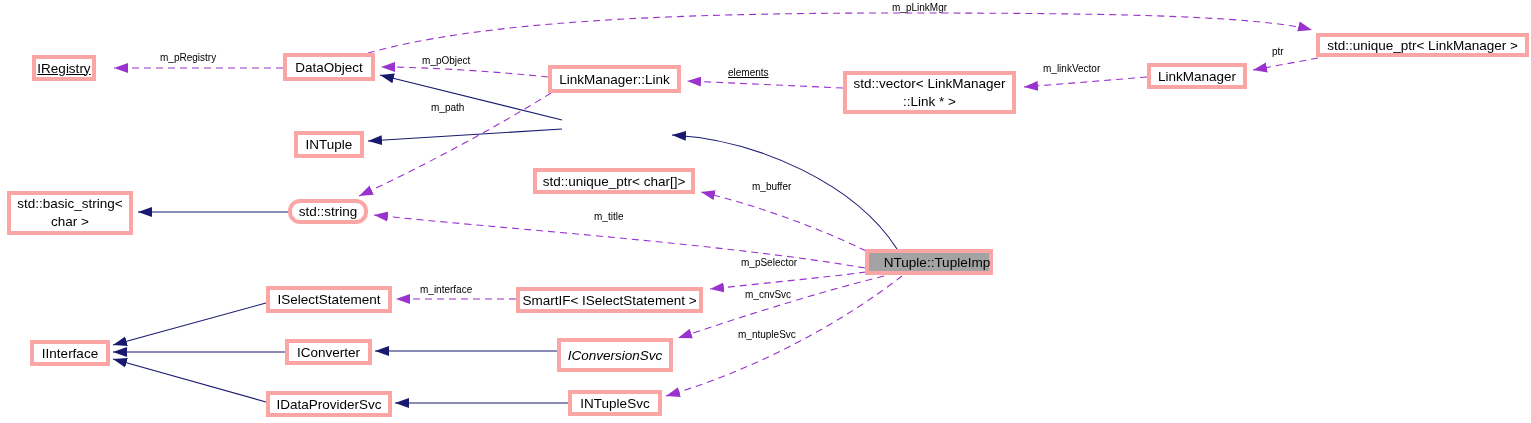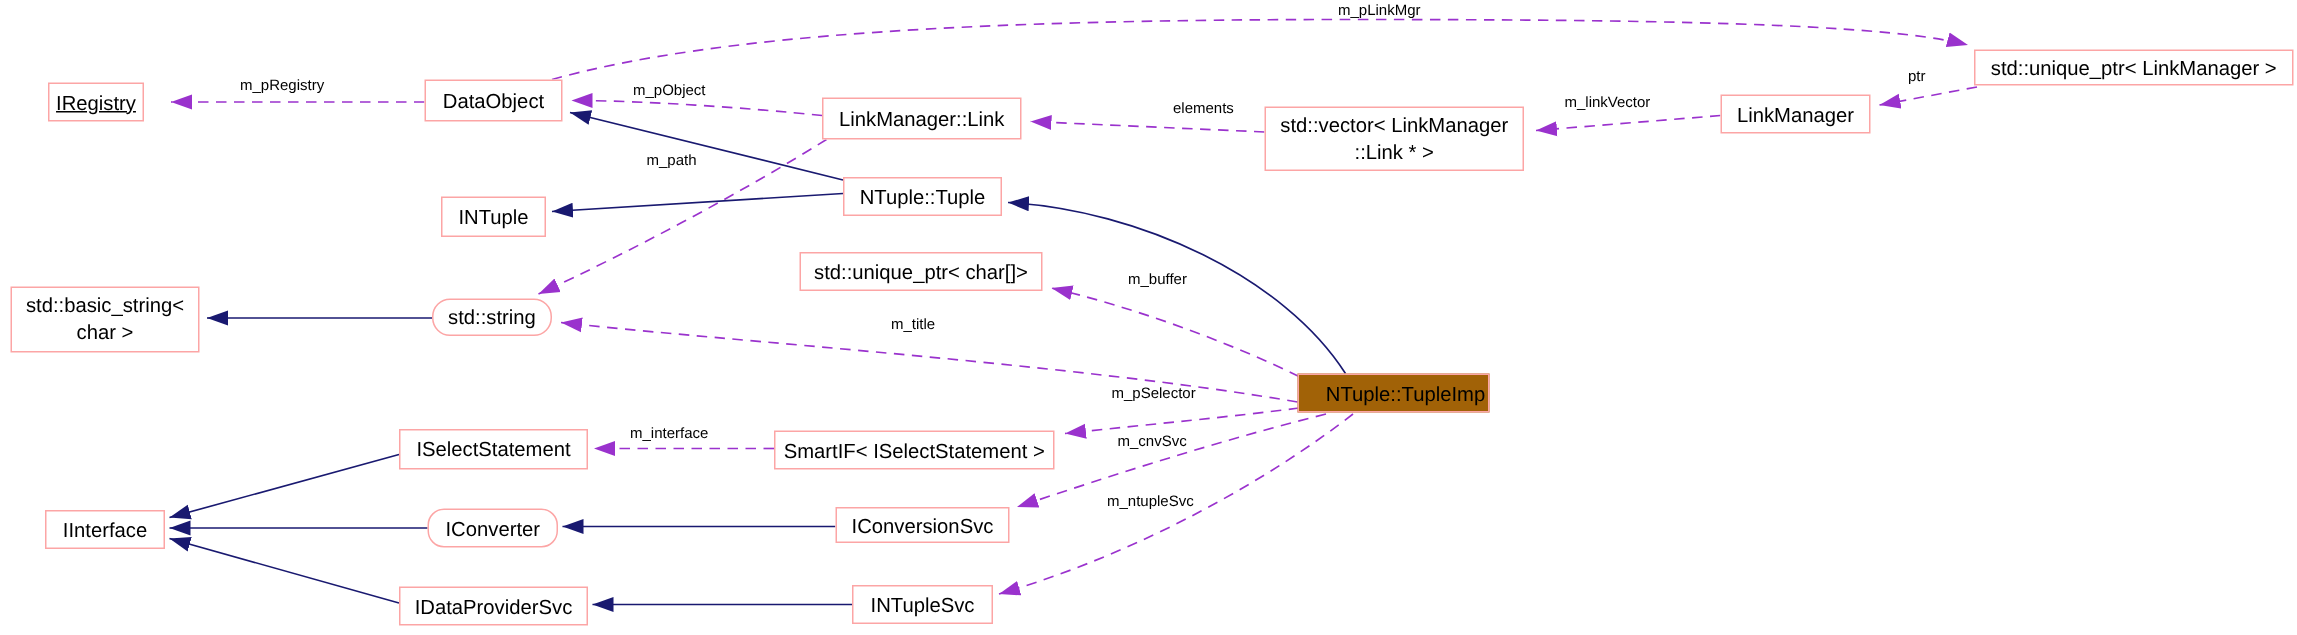--- a/index.html
+++ b/index.html
@@ -5,26 +5,26 @@
   html,body { margin:0; padding:0; background:#ffffff; }
   .canvas {
     position:relative; width:1531px; height:423px; background:#ffffff;
     font-family:"Liberation Sans", sans-serif; overflow:hidden;
   }
   svg.edges { position:absolute; left:0; top:0; width:1531px; height:423px; }
   .edge-usage   { fill:none; stroke:#9a32cd; stroke-width:1.1; stroke-dasharray:7,5; }
   .edge-inherit { fill:none; stroke:#191970; stroke-width:1.1; }
   .node {
     position:absolute; box-sizing:border-box;
-    border:1px solid #fca5a5; background:#ffffff; color:#000000;
+    border:4px solid #fca5a5; background:#ffffff; color:#000000;
     display:flex; align-items:center; justify-content:center;
     font-size:13.5px; white-space:nowrap; text-align:center; z-index:2;
   }
   .node.multiline { flex-direction:column; line-height:18px; }
-  .node.highlight { background:#a16207;padding-left:16px; }
+  .node.highlight { background:#a3a3a3;padding-left:16px; }
   .edge-label {
     position:absolute; font-size:10px; color:#000000;
     white-space:nowrap; z-index:1;
   }
 </style>
 </head>
 <body>
 
 <div class="canvas">
 
@@ -66,40 +66,39 @@
   <div class="node" style="left:32px;top:55px;width:64px;height:26px;text-decoration:underline;">IRegistry</div>
   <div class="node" style="left:283px;top:53px;width:92px;height:28px;">DataObject</div>
   <div class="node" style="left:548px;top:65px;width:133px;height:28px;">LinkManager::Link</div>
   <div class="node multiline" style="left:843px;top:71px;width:173px;height:43px;">
     <span>std::vector&lt; LinkManager</span>
     <span>::Link * &gt;</span>
   </div>
   <div class="node" style="left:1147px;top:63px;width:100px;height:26px;">LinkManager</div>
   <div class="node" style="left:1316px;top:33px;width:213px;height:24px;">std::unique_ptr&lt; LinkManager &gt;</div>
   <div class="node" style="left:294px;top:131px;width:70px;height:27px;">INTuple</div>
-  <div class="node" style="left:562px;top:118px;width:106px;height:26px;">NTuple::Tuple</div>
   <div class="node" style="left:533px;top:168px;width:162px;height:26px;">std::unique_ptr&lt; char[]&gt;</div>
   <div class="node multiline" style="left:7px;top:191px;width:126px;height:44px;text-align:center;">
     <span>std::basic_string&lt;</span>
     <span>char &gt;</span>
   </div>
   <div class="node" style="left:288px;top:199px;width:80px;height:25px;border-radius:12px;">std::string</div>
   <div class="node highlight" style="left:865px;top:249px;width:128px;height:26px;">NTuple::TupleImp</div>
   <div class="node" style="left:266px;top:286px;width:126px;height:27px;">ISelectStatement</div>
   <div class="node" style="left:516px;top:287px;width:187px;height:26px;">SmartIF&lt; ISelectStatement &gt;</div>
   <div class="node" style="left:30px;top:340px;width:80px;height:26px;">IInterface</div>
-  <div class="node" style="left:285px;top:339px;width:87px;height:26px;border-radius:11px;">IConverter</div>
-  <div class="node" style="left:557px;top:338px;width:116px;height:24px;">IConversionSvc</div>
+  <div class="node" style="left:285px;top:339px;width:87px;height:26px;">IConverter</div>
+  <div class="node" style="left:557px;top:338px;width:116px;height:34px;font-style:italic;">IConversionSvc</div>
   <div class="node" style="left:266px;top:391px;width:126px;height:26px;">IDataProviderSvc</div>
   <div class="node" style="left:568px;top:390px;width:94px;height:26px;">INTupleSvc</div>
 
   <div class="edge-label" style="left:892px;top:2px;">m_pLinkMgr</div>
   <div class="edge-label" style="left:160px;top:52px;">m_pRegistry</div>
   <div class="edge-label" style="left:422px;top:55px;">m_pObject</div>
-  <div class="edge-label" style="left:782px;top:67px;">elements</div>
+  <div class="edge-label" style="left:728px;top:67px;text-decoration:underline;">elements</div>
   <div class="edge-label" style="left:1043px;top:63px;">m_linkVector</div>
   <div class="edge-label" style="left:1272px;top:46px;">ptr</div>
   <div class="edge-label" style="left:431px;top:102px;">m_path</div>
   <div class="edge-label" style="left:752px;top:181px;">m_buffer</div>
   <div class="edge-label" style="left:594px;top:211px;">m_title</div>
   <div class="edge-label" style="left:741px;top:257px;">m_pSelector</div>
   <div class="edge-label" style="left:745px;top:289px;">m_cnvSvc</div>
   <div class="edge-label" style="left:738px;top:329px;">m_ntupleSvc</div>
   <div class="edge-label" style="left:420px;top:284px;">m_interface</div>
 

